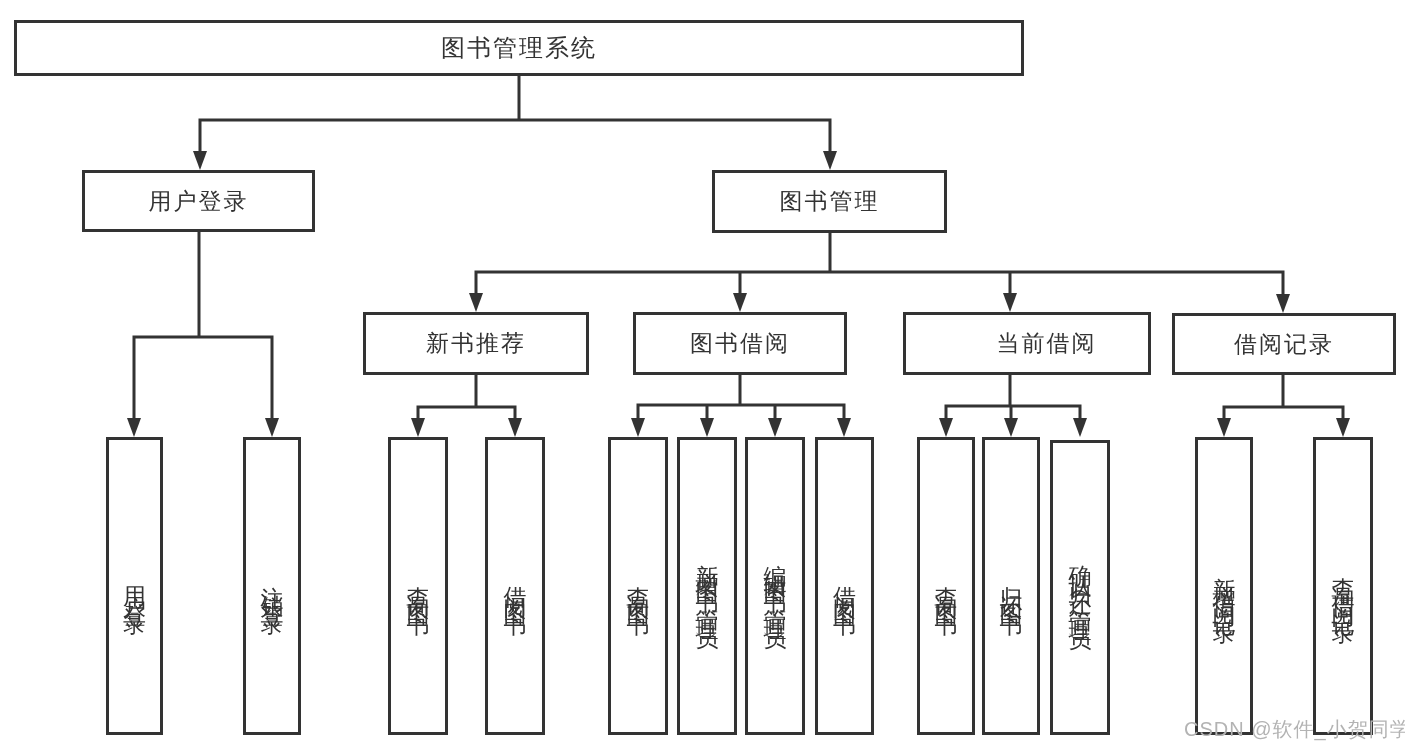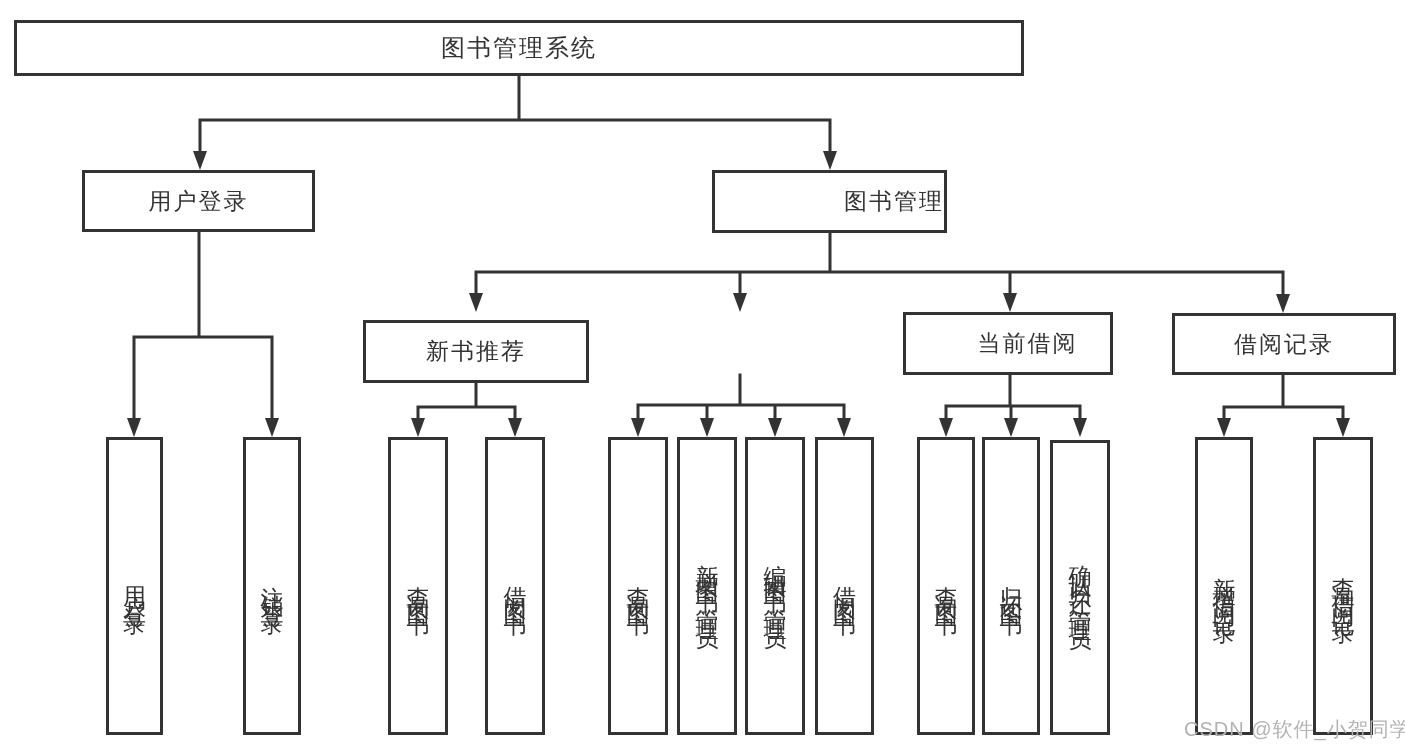--- a/index.html
+++ b/index.html
@@ -97,28 +97,31 @@
     </g>
   </svg>
 
   <div class="node root" style="left:14px; top:20px; width:1010px; height:56px;">
     <span class="hlabel">图书管理系统</span>
   </div>
 
   <div class="node" style="left:82px; top:170px; width:233px; height:62px;">
     <span class="hlabel">用户登录</span>
   </div>
-  <div class="node" style="left:712px; top:170px; width:235px; height:63px;justify-content:flex-end;">
+  <div class="node" style="left:712px; top:170px; width:235px; height:63px;">
     <span class="hlabel">图书管理</span>
   </div>
 
-  <div class="node" style="left:363px; top:312px; width:226px; height:63px;margin-top:8px;">
+  <div class="node" style="left:363px; top:312px; width:226px; height:63px;">
     <span class="hlabel">新书推荐</span>
   </div>
-  <div class="node" style="left:903px; top:312px; width:210px; height:63px;padding-left:39px;">
+  <div class="node" style="left:633px; top:312px; width:214px; height:63px;">
+    <span class="hlabel">图书借阅</span>
+  </div>
+  <div class="node" style="left:903px; top:312px; width:248px; height:63px;padding-left:39px;">
     <span class="hlabel">当前借阅</span>
   </div>
   <div class="node" style="left:1172px; top:313px; width:224px; height:62px;">
     <span class="hlabel">借阅记录</span>
   </div>
 
   <div class="node vnode" style="left:106px; top:437px; width:57px; height:298px;">
     <span class="vlabel">用户登录</span>
   </div>
   <div class="node vnode" style="left:243px; top:437px; width:58px; height:298px;">

